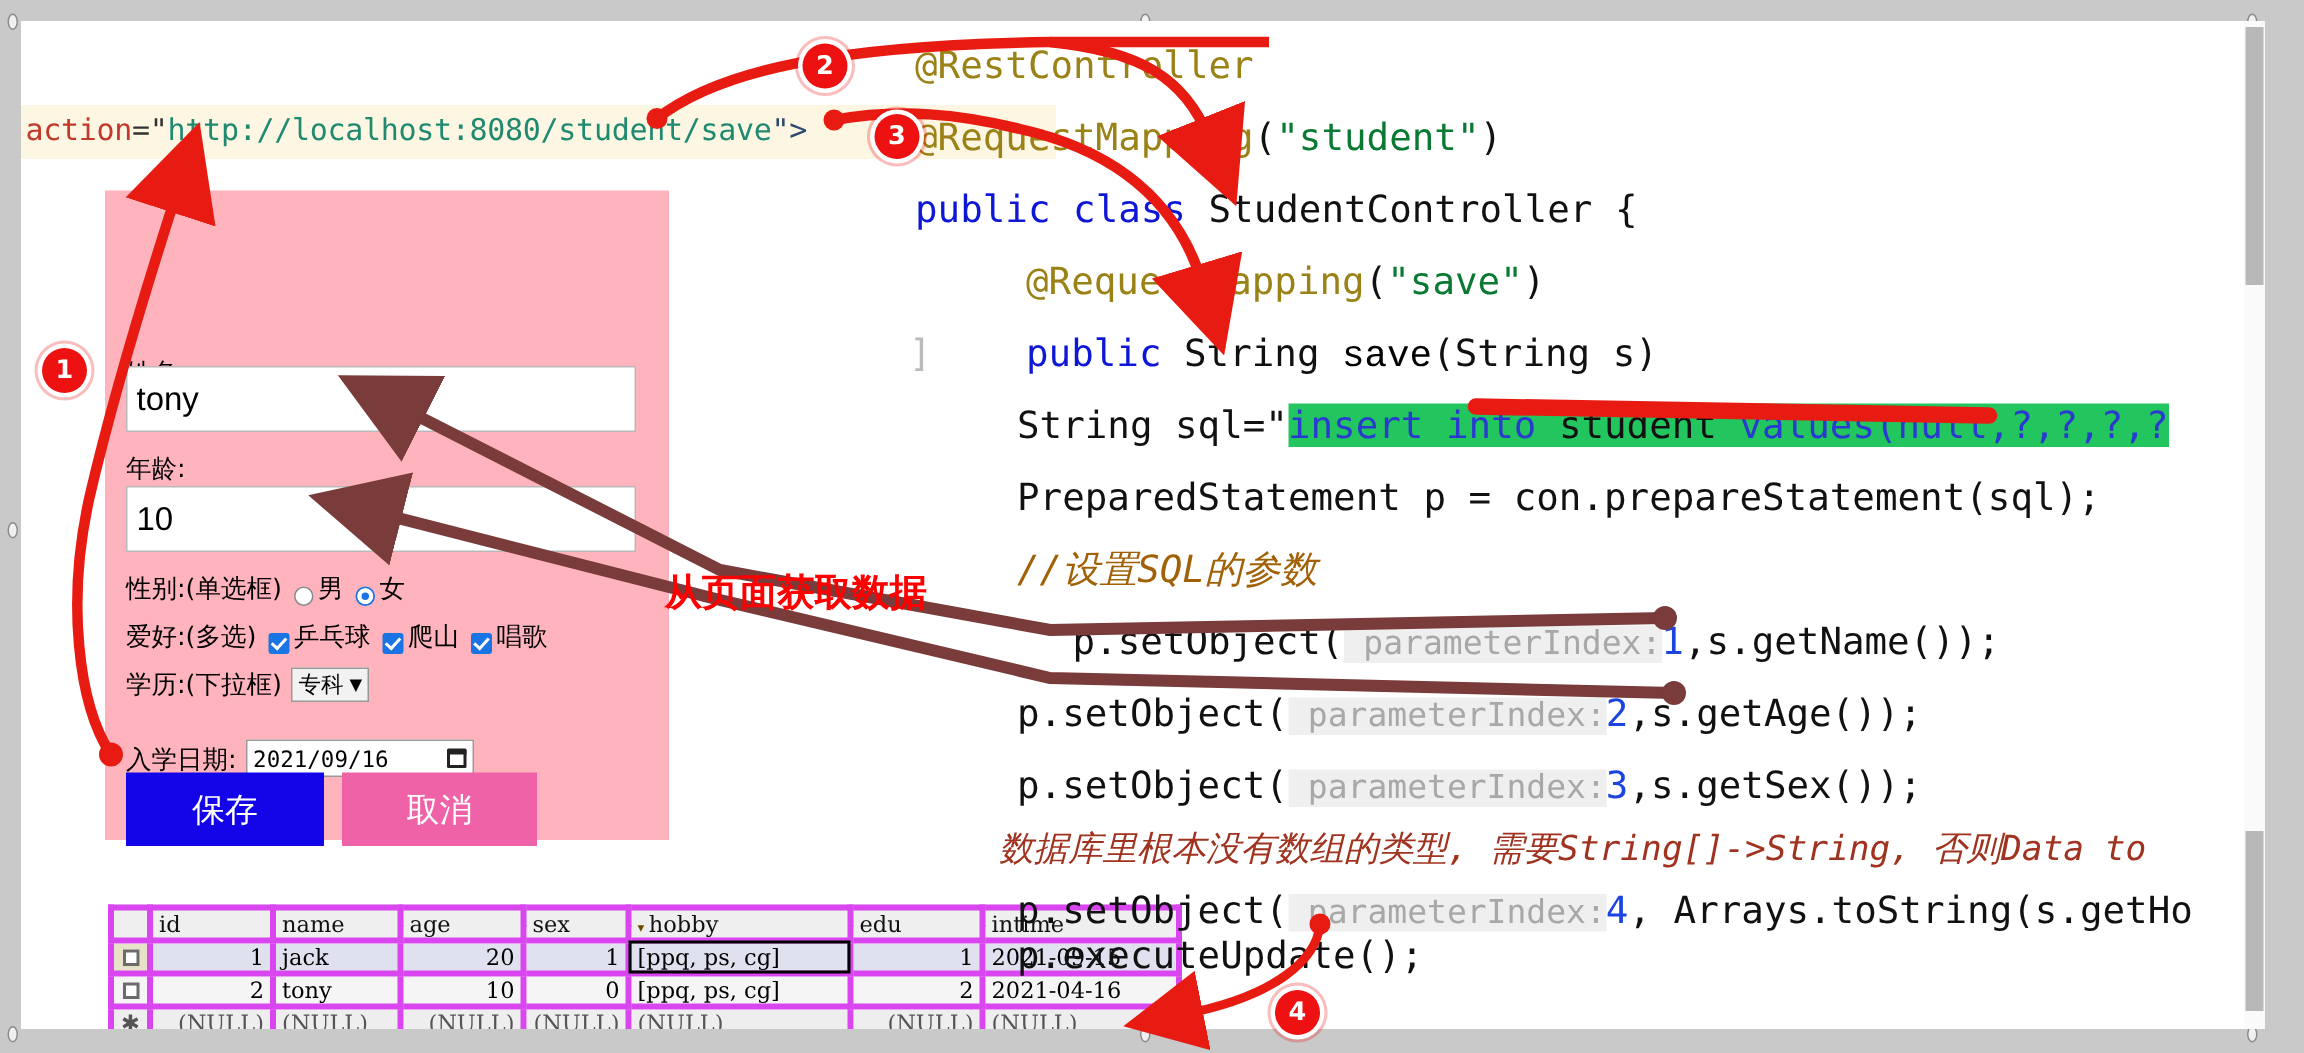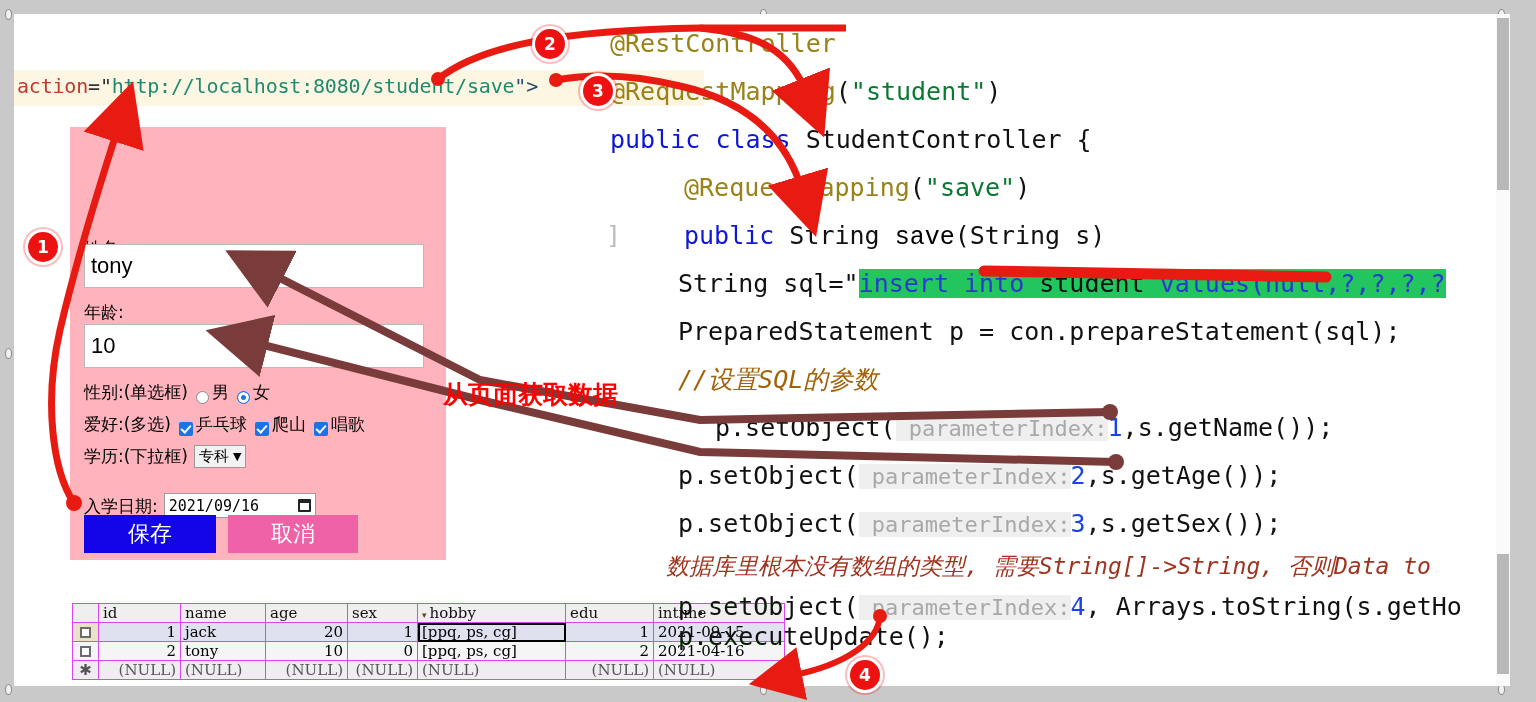--- a/index.html
+++ b/index.html
@@ -115,21 +115,21 @@
   }
   .cal-ico {
     width: 13px; height: 13px; border: 2px solid #222;
     border-radius: 1px; position: relative;
   }
   .cal-ico::before {
     content:""; position:absolute; left:-2px; top:-1px;
     width:13px; height:3px; background:#222;
   }
   .btn {
-    position: absolute; height: 38px;
+    position: absolute; height: 49px;
     border: none; color: #fff;
     font-size: 22px; font-family: "DejaVu Sans", sans-serif;
     cursor: pointer;
   }
   .btn-save   { left: 14px; top: 388px; width: 132px; background: #1305e8; }
   .btn-cancel { left: 158px; top: 388px; width: 130px; background: #f062a8; }
 
   
   .grid {
     position: absolute; left: 58px; top: 589px;
@@ -141,21 +141,21 @@
   .grid-topstub {
     position: absolute; left: 58px; top: 589px;
     width: 712px; height: 15px;
     background: #e9e9e9; border-bottom: 1px solid #b6b6b6;
   }
   .grid-topstub .dots {
     position:absolute; top:3px; font-size:9px; color:#7a7a7a; letter-spacing:1px;
   }
   table.dg { border-collapse: collapse; width: 712px; table-layout: fixed; }
   table.dg th, table.dg td {
-    border: 1px solid #d946ef;
+    border: 4px solid #d946ef;
     padding: 0 4px; height: 19px;
     font-weight: normal; font-size: 15px;
     overflow: hidden; white-space: nowrap;
   }
   table.dg th { background: #efefef; text-align: left; color:#111; }
   th.hobby-h { background: linear-gradient(#ffdca0, #f6bf63); }
   .sortcaret { color:#6a4a00; font-size:9px; margin-right:3px; }
   td.num { text-align: right; }
   tr.r1 td { background: #dfe2ee; }
   tr.r2 td { background: #f5f5f5; }

